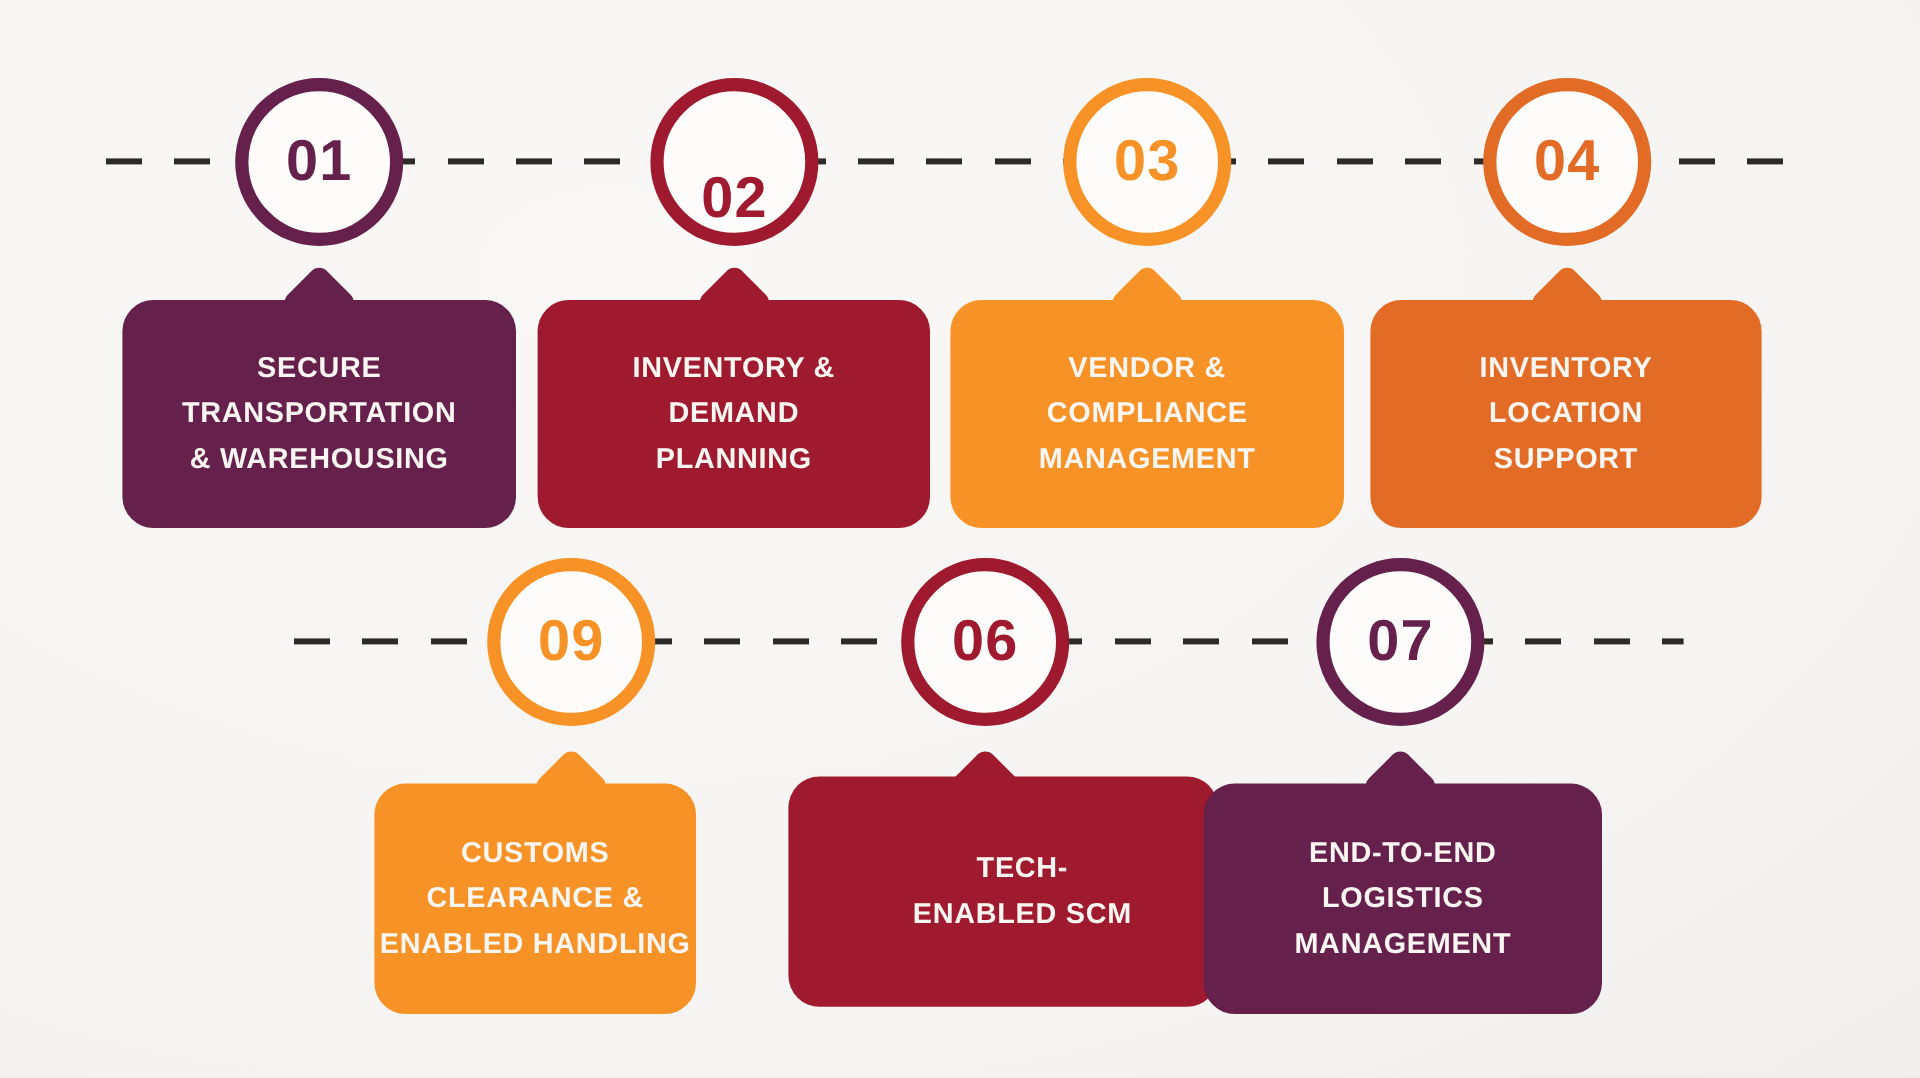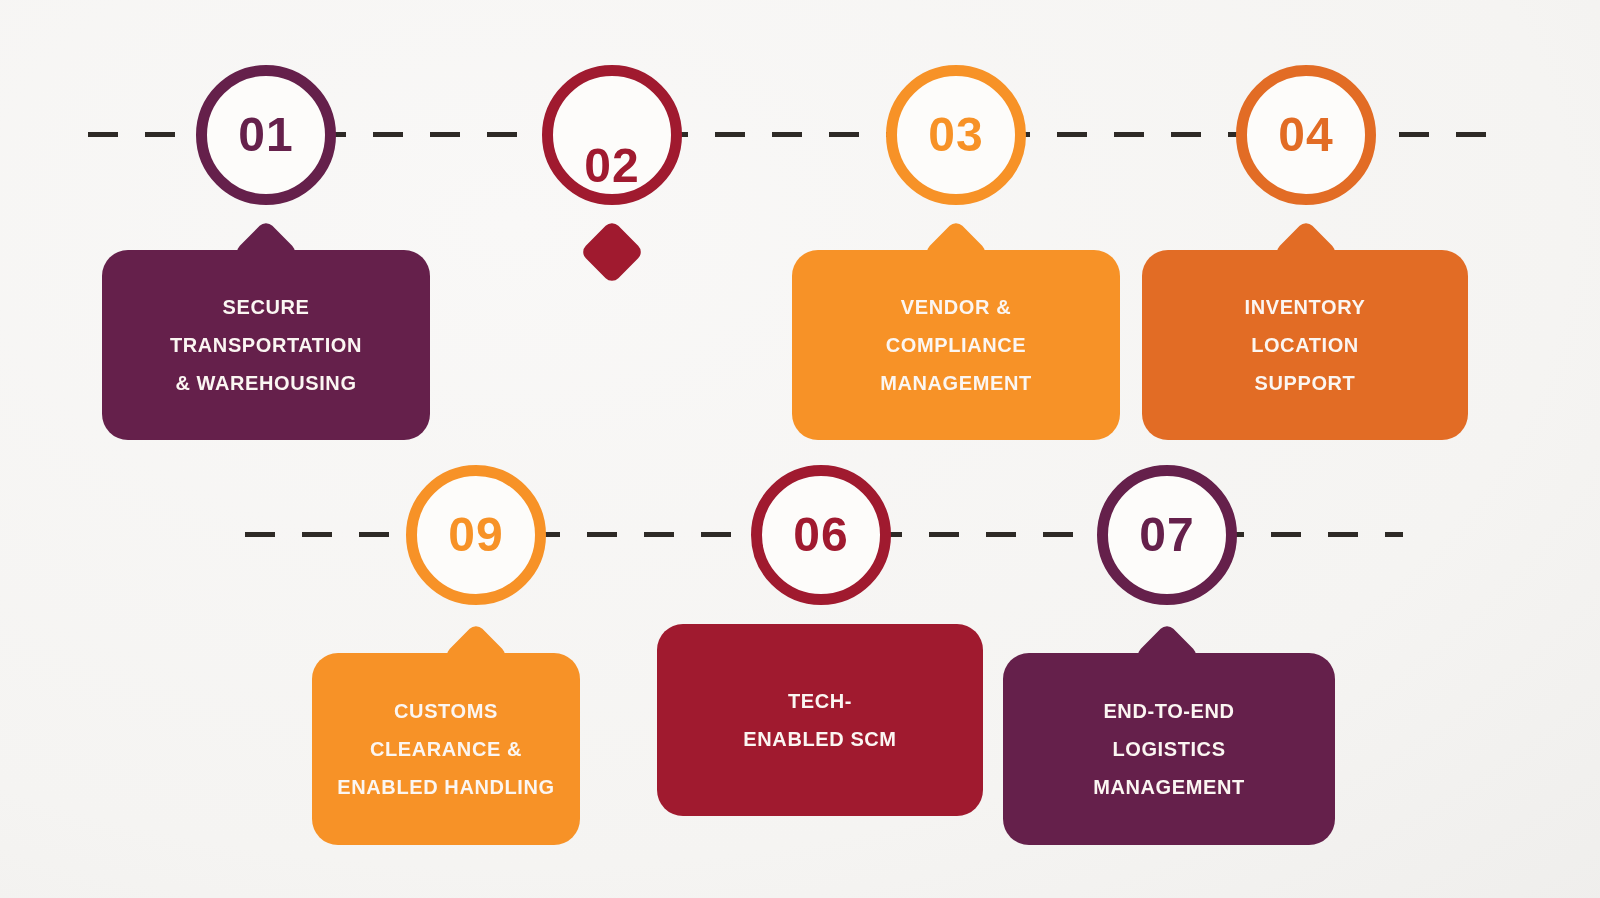--- a/index.html
+++ b/index.html
@@ -71,21 +71,21 @@
     border-radius: 26px;
     display: flex;
     flex-direction: column;
     align-items: center;
     justify-content: center;
     text-align: center;
     z-index: 1;
   }
   .card .line {
     color: var(--text);
-    font-size: 20px;
+    font-size: 24px;
     font-weight: 700;
     line-height: 38px;
     letter-spacing: 0.6px;
     white-space: nowrap;
   }
 </style>
 </head>
 <body>
 
 <div class="canvas">
@@ -101,20 +101,25 @@
   <div class="card t-plum" style="left:102px; top:250px; width:328px; height:190px;">
     <div class="line">SECURE</div>
     <div class="line">TRANSPORTATION</div>
     <div class="line">&amp; WAREHOUSING</div>
   </div>
 
   <div class="circle t-crimson" style="left:542px; top:65px;align-items:flex-end;">
     <span class="num">02</span>
   </div>
   <div class="tail t-crimson" style="left:589px; top:229px;"></div>
+  <div class="card t-crimson" style="left:448px; top:250px; width:327px; height:190px;">
+    <div class="line">INVENTORY &amp;</div>
+    <div class="line">DEMAND</div>
+    <div class="line">PLANNING</div>
+  </div>
 
   <div class="circle t-orange" style="left:886px; top:65px;">
     <span class="num">03</span>
   </div>
   <div class="tail t-orange" style="left:933px; top:229px;"></div>
   <div class="card t-orange" style="left:792px; top:250px; width:328px; height:190px;">
     <div class="line">VENDOR &amp;</div>
     <div class="line">COMPLIANCE</div>
     <div class="line">MANAGEMENT</div>
   </div>
@@ -136,21 +141,21 @@
   <div class="card t-orange" style="left:312px; top:653px; width:268px; height:192px;">
     <div class="line">CUSTOMS</div>
     <div class="line">CLEARANCE &amp;</div>
     <div class="line">ENABLED HANDLING</div>
   </div>
 
   <div class="circle t-crimson" style="left:751px; top:465px;">
     <span class="num">06</span>
   </div>
   <div class="tail t-crimson" style="left:798px; top:632px;"></div>
-  <div class="card t-crimson" style="left:657px; top:624px; width:326px; height:192px;">
+  <div class="card t-crimson" style="left:657px; top:647px; width:326px; height:192px;padding-left:32px;">
     <div class="line">TECH-</div>
     <div class="line">ENABLED SCM</div>
   </div>
 
   <div class="circle t-plum" style="left:1097px; top:465px;">
     <span class="num">07</span>
   </div>
   <div class="tail t-plum" style="left:1144px; top:632px;"></div>
   <div class="card t-plum" style="left:1003px; top:653px; width:332px; height:192px;">
     <div class="line">END-TO-END</div>

